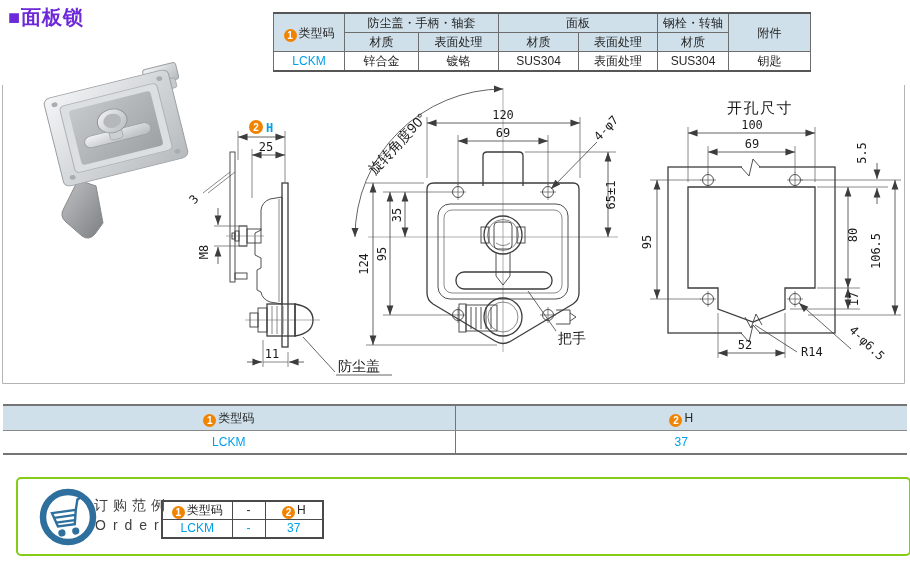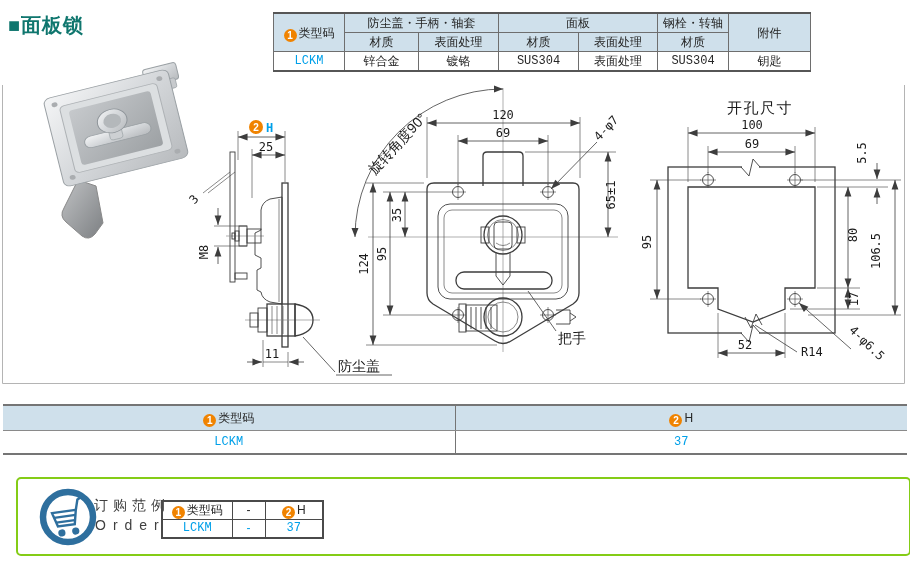--- a/index.html
+++ b/index.html
@@ -1,26 +1,26 @@
 <!DOCTYPE html>
 <html><head>
 <meta charset="utf-8">
 <style>
   html,body{margin:0;padding:0}
   body{width:910px;height:563px;position:relative;background:#fff;
        font-family:"Liberation Sans",sans-serif;color:#262626;overflow:hidden}
   .abs{position:absolute}
-  #page-title{left:8px;top:12px;font-size:20px;font-weight:bold;letter-spacing:1px;color:#0f766e}
+  #page-title{left:8px;top:4px;font-size:20px;font-weight:bold;letter-spacing:1px;color:#6d28d9}
 
   
   .circ{display:inline-block;width:13px;height:13px;border-radius:50%;background:#f08300;
         color:#fff;font-size:10px;line-height:13px;text-align:center;font-weight:bold;
         vertical-align:-2px;margin-right:2px}
   .cyan{color:#00a0e9}
-  .code{font-family:Liberation Mono, monospace}
+  .code{font-family:Liberation Sans, sans-serif}
 
   table{border-collapse:collapse;table-layout:fixed}
 
   
   .spec{left:273px;top:12px;border:1px solid #565656;border-top:2px solid #565656;border-bottom:2px solid #565656}
   .spec td{border:1px solid #6e6e6e;font-size:12px;text-align:center;padding:0;height:18px;line-height:18px;background:#fff}
   .spec .hd{background:#cfe0eb}
 
   
   .sel{left:3px;top:404px;width:904px;border-top:2px solid #757575;border-bottom:2px solid #757575}

